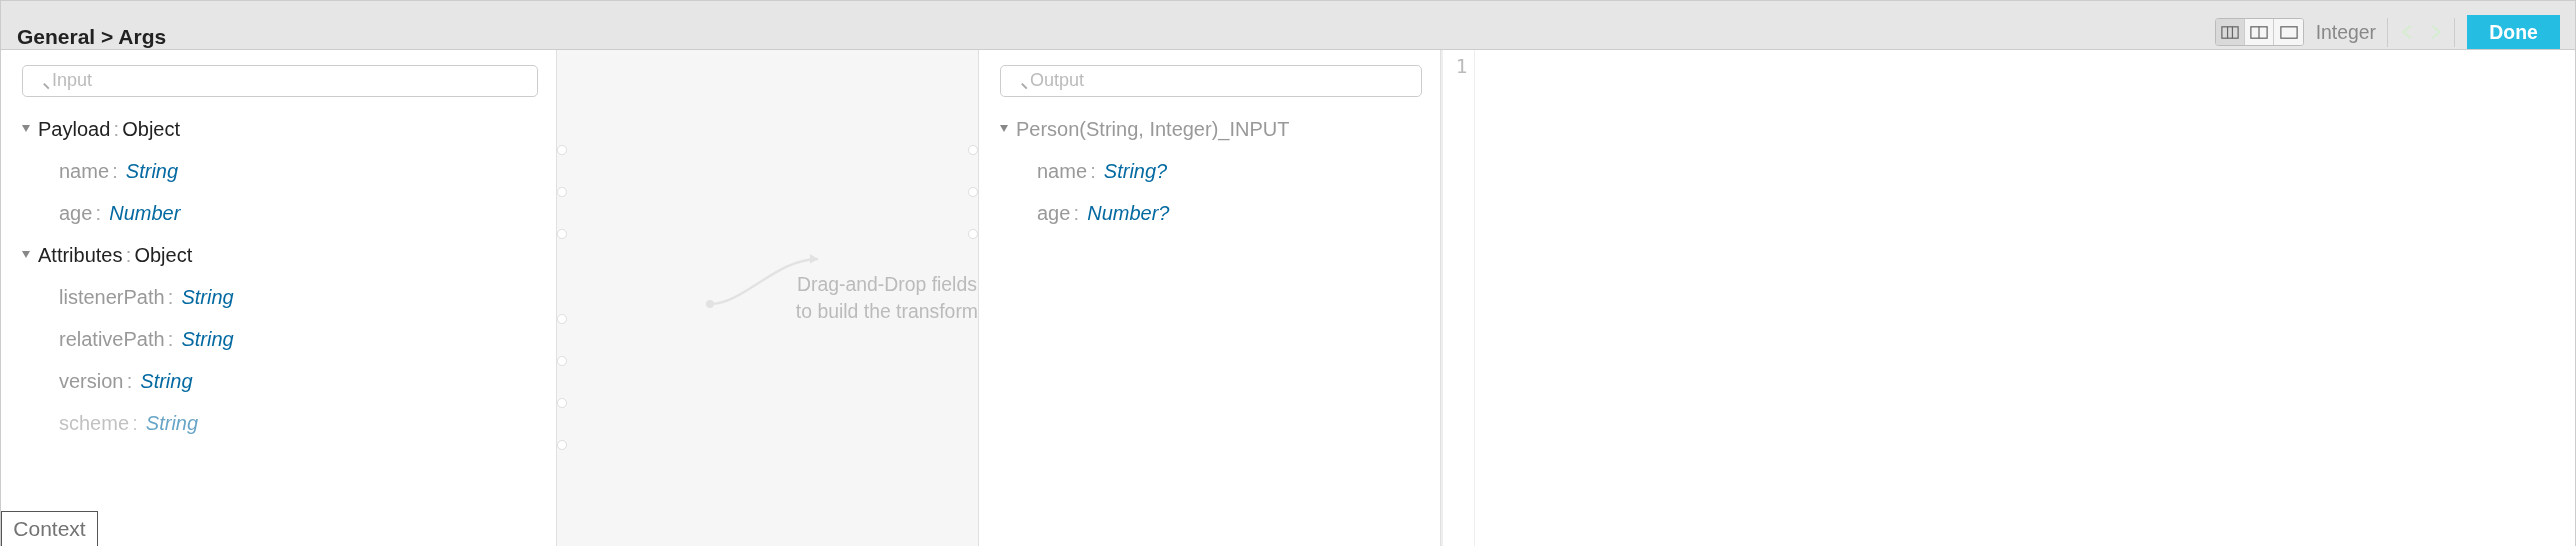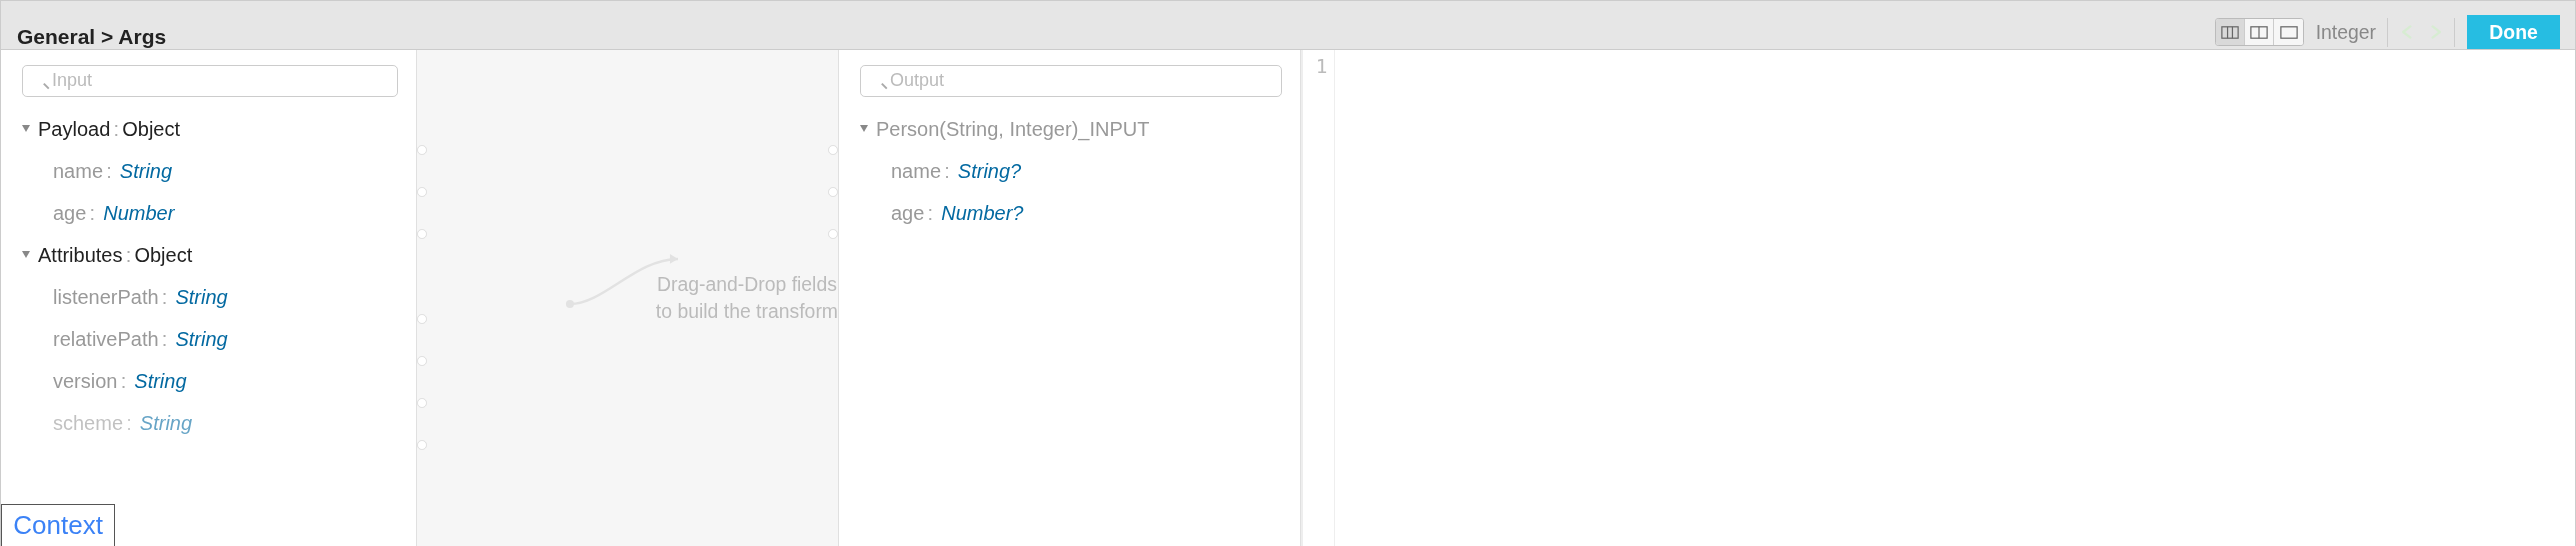--- a/index.html
+++ b/index.html
@@ -18,43 +18,43 @@
   .view-btn svg { stroke: #666; fill: none; }
   .preview-label { font-size: 19.4px; color: #888; }
   .nav-arrows { display: flex; gap: 4.9px; border-left:0.8px solid #ccc; border-right:0.8px solid #ccc; padding:0 8px; height:29px; align-items:center;}
   .nav-arrow { width: 22.6px; height: 22.6px; display:flex; align-items:center; justify-content:center; color:#d0e8c8; }
   .done-btn { background: #26bde2; color: #fff; font-weight: 700; font-size: 19.4px; border: none; border-radius: 0; padding: 4.9px 22.6px; cursor: pointer; height: 34px; }
 
   
   .main { flex: 1; display: flex; min-height: 0; }
 
   
-  .panel-input { width: 416px; position: relative; display:flex; flex-direction:column; border-right:0.8px solid #e0e0e0;}
+  .panel-input { width: 556px; position: relative; display:flex; flex-direction:column; border-right:0.8px solid #e0e0e0;}
   .panel-mapping { width: 422px; background: #f6f6f6; border-right:0.8px solid #e0e0e0; display:flex; flex-direction:column; align-items:flex-end; justify-content:center; position:relative;}
   .panel-output { width: 462px; display:flex; flex-direction:column; border-right:0.8px solid #e0e0e0;}
   .panel-editor { flex: 1; display:flex; border-left:2.4px solid #eee;}
 
   .search-wrap { padding: 14.6px 18px 8px 21px; }
   .search { width: 100%; height: 32px; border: 0.8px solid #ccc; border-radius: 4.9px; padding: 0 9.7px 0 29px; font-size: 18px; color: #555; background: #fff; position:relative;}
   .search-container { position: relative; }
   .search-container::before { content:""; position:absolute; left:9.7px; top:50%; transform:translateY(-50%); width:14.6px; height:14.6px; border:1.6px solid #aaa; border-radius:50%; }
   .search-container::after { content:""; position:absolute; left:21px; top:calc(50% + 4.9px); width:6.5px; height:1.6px; background:#aaa; transform:rotate(45deg); }
   .search::placeholder { color: #bbb; }
 
   .tree { flex:1; overflow:hidden; padding: 3.2px 0; font-size: 20px; line-height: 1.2; }
   .tree-row { display:flex; align-items:center; height: 42px; padding-left: 21px; white-space:nowrap; cursor:default;}
-  .tree-row.child { padding-left: 44px; margin-left: 8px; }
+  .tree-row.child { padding-left: 58px; }
   .tree-toggle { display:inline-block; width:0; height:0; border-left:4.9px solid transparent; border-right:4.9px solid transparent; border-top:7.3px solid #888; margin-right:8px; }
   .tree-label { color:#222; }
   .tree-label.dim { color:#999; }
   .tree-type { color:#0369a1; font-style: italic; margin-left:4.9px;}
   .tree-sep { color:#aaa; margin:0 3.2px;}
 
   
-  .context-tab { position:absolute; bottom:-0.8px; left:0; border:0.8px solid #555; border-bottom:0.8px solid #fff; background:#fff; padding:4.9px 11.3px; font-size:26px; color:#3b82f6;}
+  .context-tab { position:absolute; bottom:-0.8px; left:0; border:0.8px solid #555; border-bottom:0.8px solid #fff; background:#fff; padding:4.9px 11.3px; font-size:21px; color:#737373;}
 
   
   .mapping-hint { text-align:center; color:#bbb; font-size:19.4px; line-height:1.4;}
   .mapping-curve { position:absolute; top:199px; left:50%; transform:translateX(-50%); }
   .port-col { position:absolute; top:0; width:11.3px; height:100%; }
   .port-col.left { left:-0.8px; }
   .port-col.right { right:-0.8px; }
   .port { position:absolute; width:9.7px; height:9.7px; border:0.8px solid #ddd; background:#fff; border-radius:50%; left:0.8px;}
 
   

